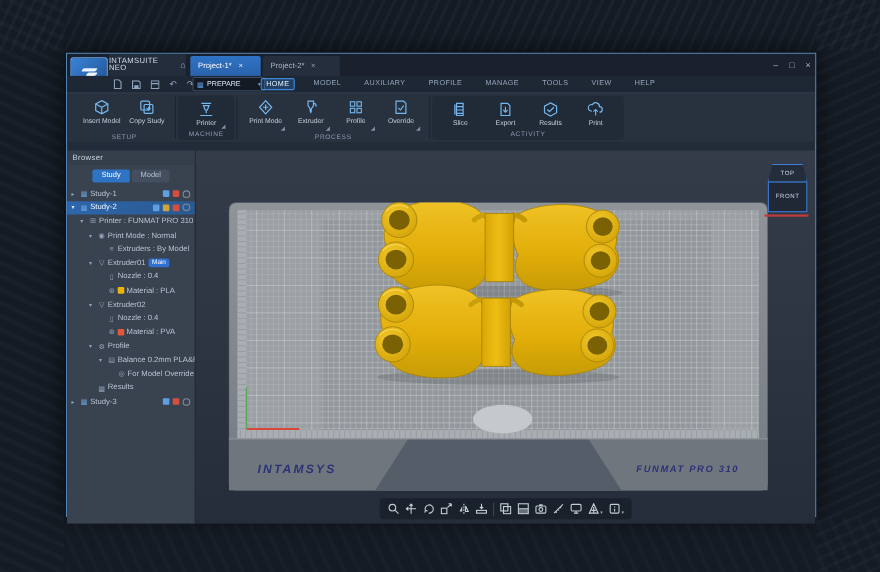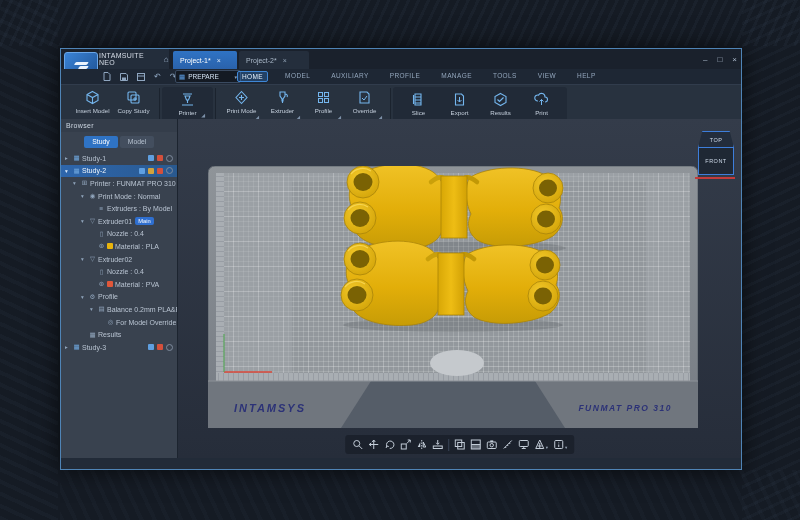--- a/index.html
+++ b/index.html
@@ -62,21 +62,21 @@
   .tgroup.panel{background:#212a37;border-radius:3px;margin:2px 2px;}
   .gsep{width:1px;background:#1b232e;margin:3px 0;}
   .gname{position:absolute;left:0;bottom:1px;width:100%;text-align:center;font-size:6px;
     color:#8b9db3;letter-spacing:.6px;}
   .tbtn{position:relative;width:39px;display:flex;flex-direction:column;align-items:center;
     padding-top:2px;gap:2px;color:#c4cfdc;font-size:6.2px;white-space:nowrap;}
   .tbtn svg{display:block;}
   .tbtn .corner{position:absolute;right:2px;bottom:-1px;font-size:5px;color:#7d91a9;}
 
   
-  .content{position:absolute;left:0;top:70px;width:100%;height:339px;display:flex;}
+  .content{position:absolute;left:0;top:88px;width:100%;height:339px;display:flex;}
   .sidebar{width:116px;background:#39424f;display:flex;flex-direction:column;flex:none;
     border-right:1px solid #1c242f;}
   .sb-header{height:13px;line-height:13px;padding-left:5px;font-size:7px;color:#cdd6e1;
     letter-spacing:.3px;background:#343d4a;}
   .sb-tabs{height:20px;display:flex;align-items:center;justify-content:center;gap:2px;}
   .sb-tab{width:34px;height:12px;line-height:12px;text-align:center;font-size:6.8px;
     border-radius:2px;background:#434e5e;color:#b5c1cf;}
   .sb-tab.active{background:#2f73c4;color:#fff;}
   .trow{height:12.6px;display:flex;align-items:center;font-size:7px;color:#b9c4d2;
     white-space:nowrap;overflow:hidden;}

